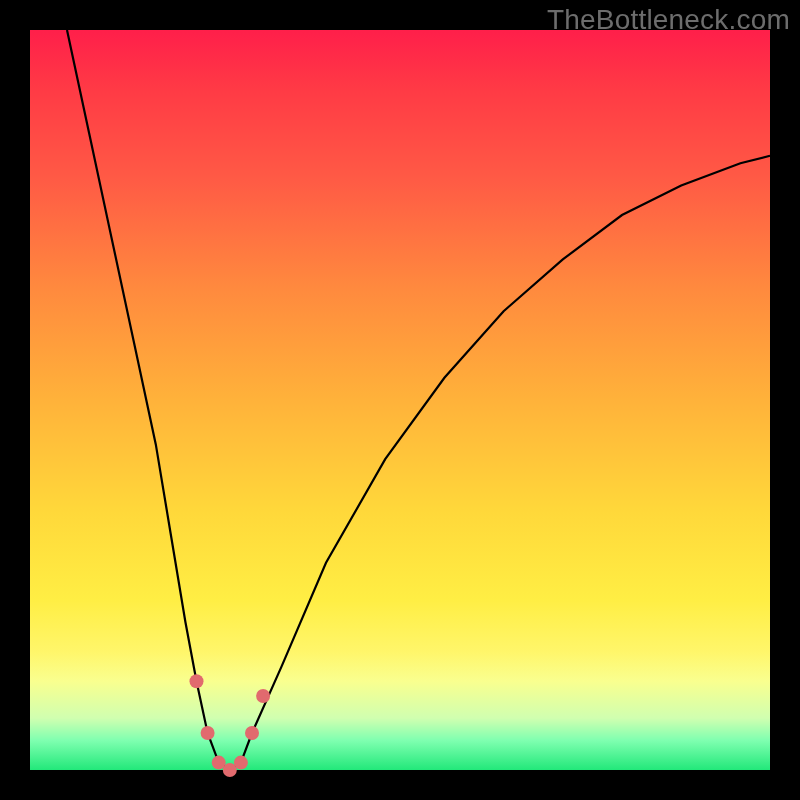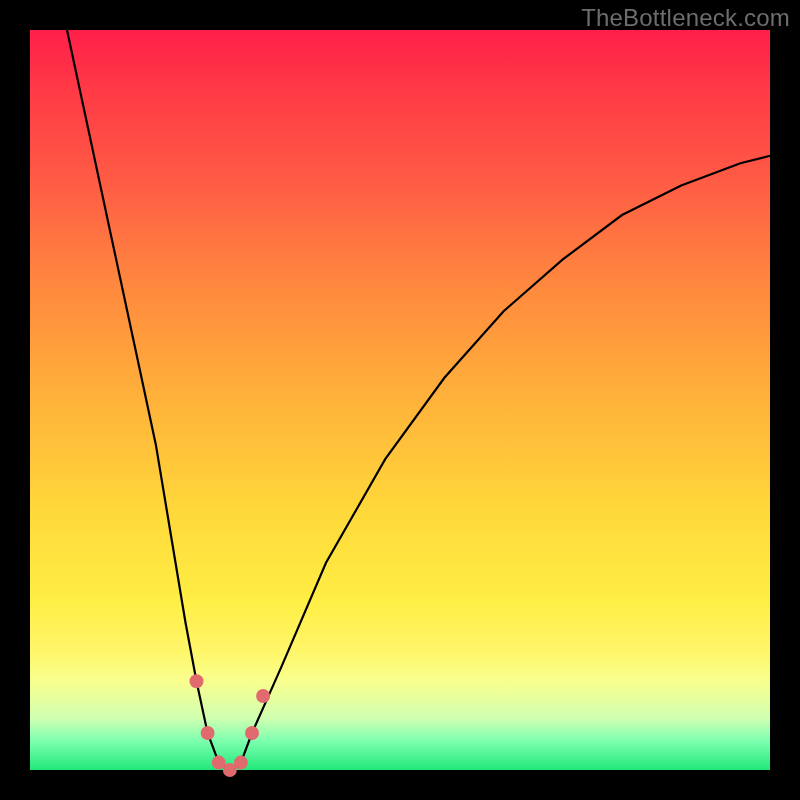--- a/index.html
+++ b/index.html
@@ -46,21 +46,21 @@
     top: 0;
     width: 740px;
     height: 740px;
     overflow: visible;
   }
   .watermark {
     position: absolute;
     top: 4px;
     right: 10px;
     color: #6d6d6d;
-    font-size: 24px;
+    font-size: 28px;
     font-weight: 500;
     letter-spacing: 0.2px;
     user-select: none;
   }
 </style>
 </head>
 <body>
 
 <div class="frame">
   <div class="plot">

